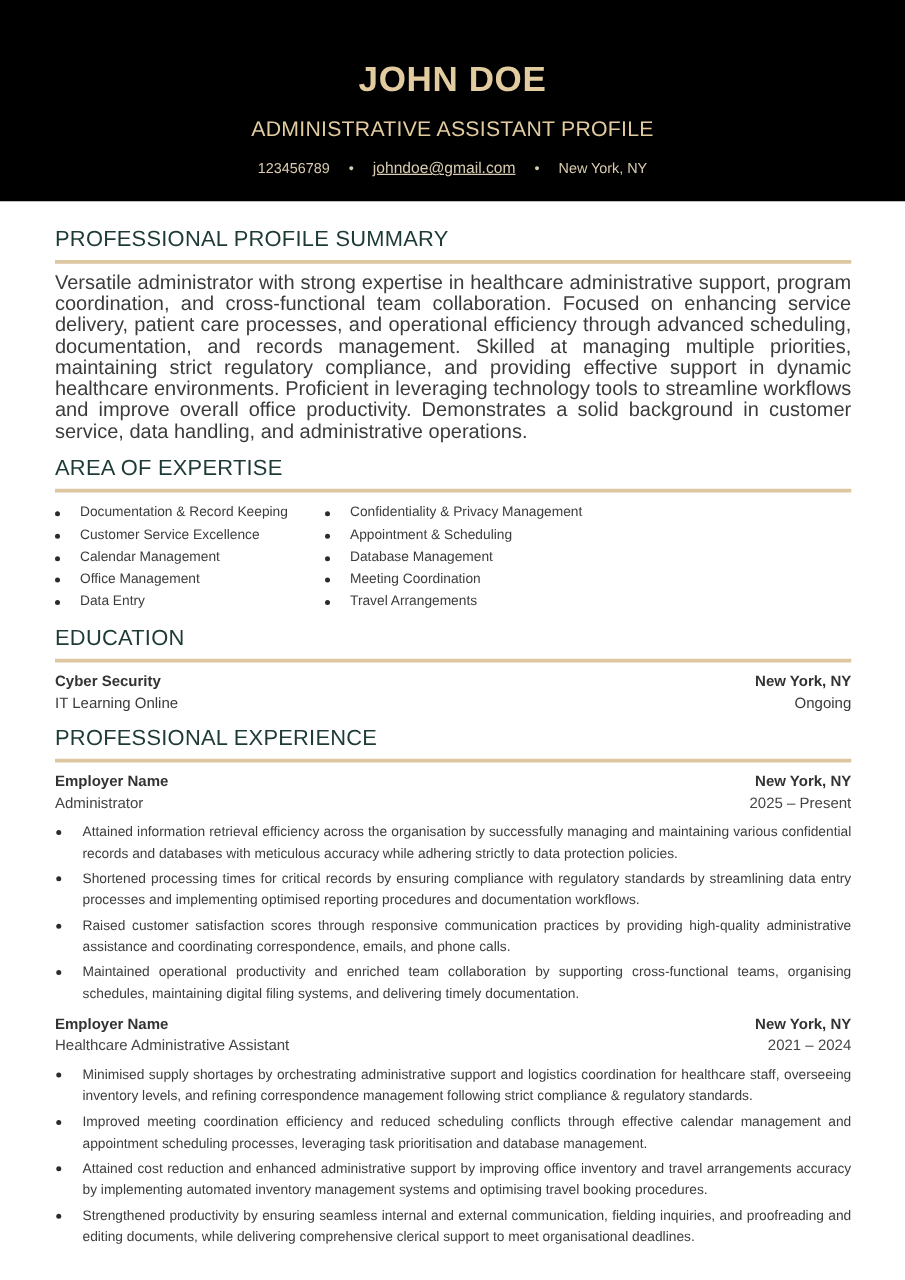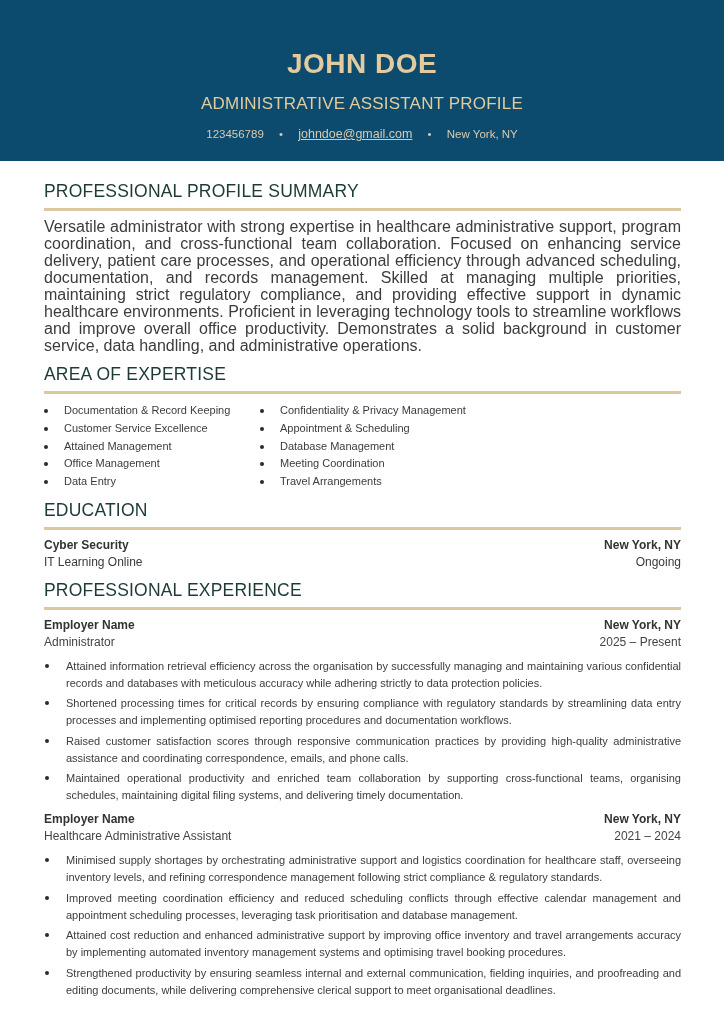--- a/index.html
+++ b/index.html
@@ -1,20 +1,20 @@
 <!DOCTYPE html>
 <html><head>
   <meta charset="utf-8">
   <style>
     * { box-sizing: border-box; margin: 0; padding: 0; }
     html, body { width: 724px; height: 1024px; background: #ffffff; overflow: hidden; }
     body { font-family: "Liberation Sans", "DejaVu Sans", sans-serif; color: #3a3a3a; }
 
     .header {
-      background: #0c4a6e;
+      background: #000000;
       height: 161px;
       text-align: center;
       padding-top: 45px;
     }
     .name {
       color: #e1cb9f;
       font-size: 28px;
       font-weight: bold;
       letter-spacing: 0.5px;
       line-height: 38px;
@@ -105,21 +105,21 @@
     <div class="section-title">PROFESSIONAL PROFILE SUMMARY</div>
     <p class="summary">Versatile administrator with strong expertise in healthcare administrative support, program coordination, and cross-functional team collaboration. Focused on enhancing service delivery, patient care processes, and operational efficiency through advanced scheduling, documentation, and records management. Skilled at managing multiple priorities, maintaining strict regulatory compliance, and providing effective support in dynamic healthcare environments. Proficient in leveraging technology tools to streamline workflows and improve overall office productivity. Demonstrates a solid background in customer service, data handling, and administrative operations.</p>
   </div>
 
   <div class="section sec-expertise">
     <div class="section-title">AREA OF EXPERTISE</div>
     <div class="expertise">
       <ul class="exp-col col1">
         <li>Documentation &amp; Record Keeping</li>
         <li>Customer Service Excellence</li>
-        <li>Attained Management</li>
+        <li>Calendar Management</li>
         <li>Office Management</li>
         <li>Data Entry</li>
       </ul>
       <ul class="exp-col col2">
         <li>Confidentiality &amp; Privacy Management</li>
         <li>Appointment &amp; Scheduling</li>
         <li>Database Management</li>
         <li>Meeting Coordination</li>
         <li>Travel Arrangements</li>
       </ul>

